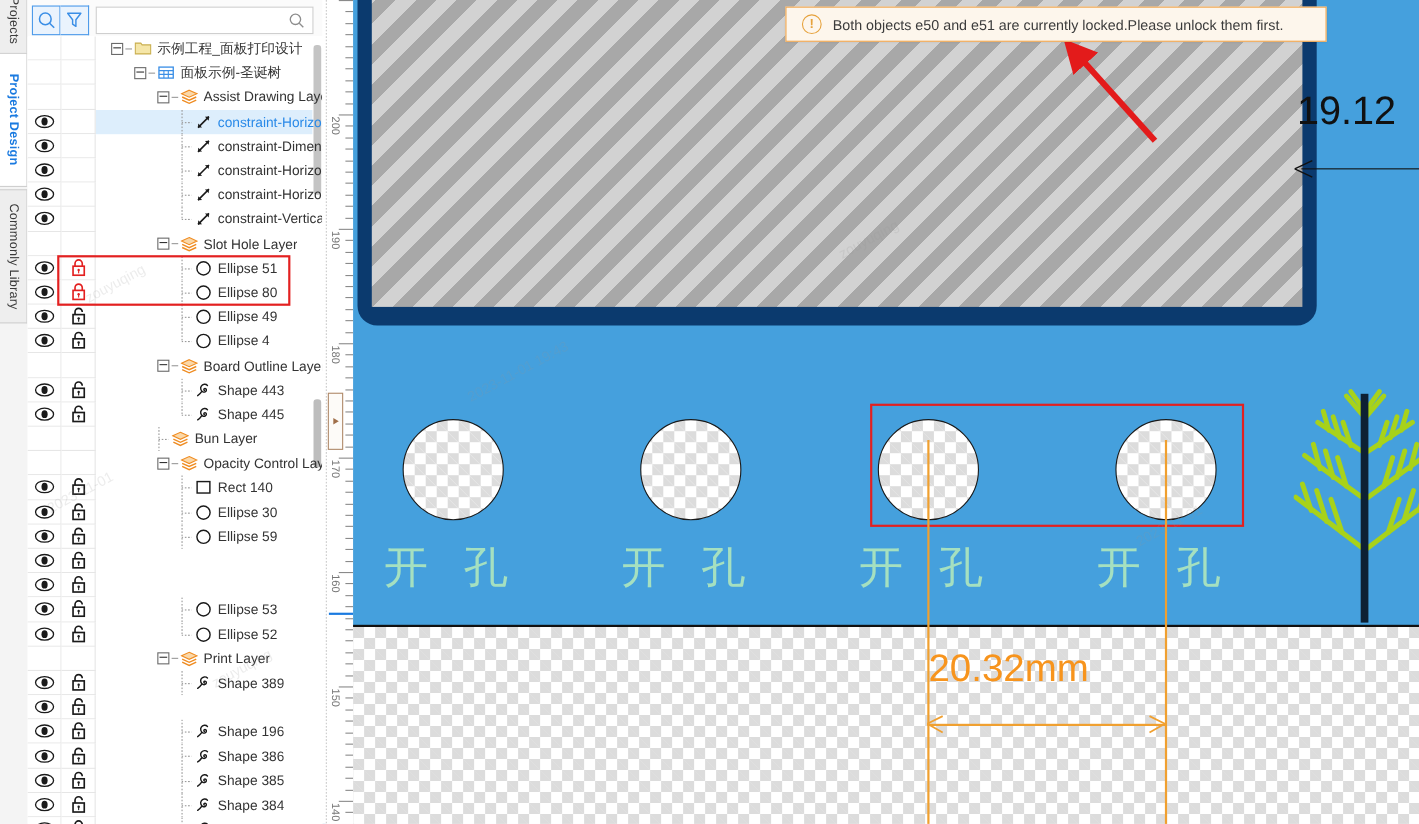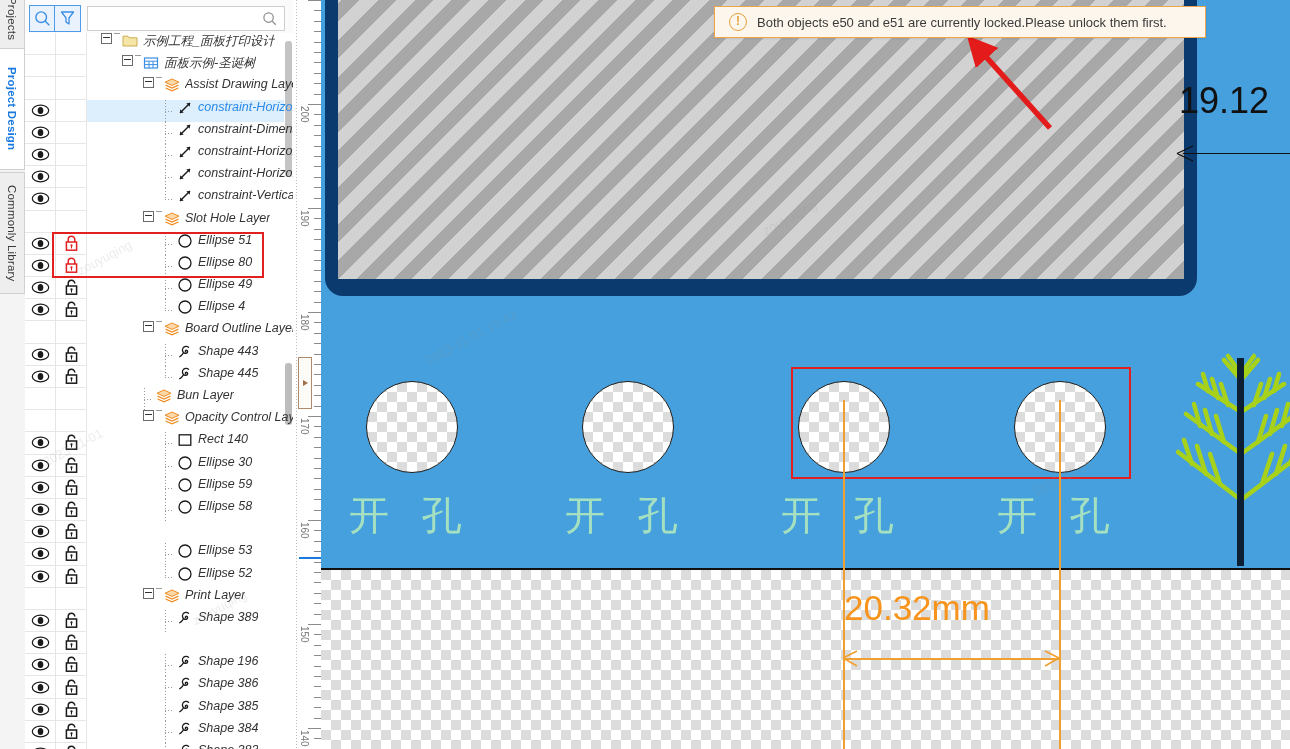--- a/index.html
+++ b/index.html
@@ -77,22 +77,22 @@
     position:absolute;left:31px;right:0;top:0;bottom:0;
   }
   .cell-eye,.cell-lock{
     width:31px;height:22.2px;flex:0 0 auto;
     border:1px solid #e6e6e6;border-top:none;border-left:none;
     box-sizing:border-box;display:flex;align-items:center;justify-content:center;
     background:#fff;position:relative;z-index:2;cursor:pointer;
   }
   .cell-eye.empty,.cell-lock.empty{cursor:default;}
   .rowcontent{
-    position:relative;z-index:2;display:flex;
-    height:22.2px;overflow:hidden;flex:1;font-style:italic;
+    position:relative;z-index:2;display:flex;align-items:center;
+    height:22.2px;overflow:hidden;flex:1;
   }
   .indent{flex:0 0 auto;}
   .lbl{margin-left:5px;overflow:hidden;text-overflow:clip;}
   .expander{
     width:9px;height:9px;border:1px solid #6a6a6a;background:#fff;
     position:relative;flex:0 0 auto;margin-right:2px;
   }
   .expander:before{
     content:"";position:absolute;left:1px;right:1px;top:3px;height:1px;background:#333;
   }
@@ -725,28 +725,20 @@
               <ellipse cx="9.5" cy="6.5" rx="2.8" ry="3.6" fill="#1a1a1a"></ellipse>
             </svg>
           </div>
           <div class="cell-lock">
             <svg width="15" height="17" viewBox="0 0 15 17">
               <path d="M4.2 7 V4.6a3.3 3.3 0 0 1 6.6 0" fill="none" stroke="#1a1a1a" stroke-width="1.5"></path>
               <rect x="2.4" y="7" width="10.2" height="8.2" fill="none" stroke="#1a1a1a" stroke-width="1.5"></rect>
               <circle cx="7.5" cy="10.4" r="1.1" fill="#1a1a1a"></circle>
               <rect x="7" y="10.9" width="1" height="2.6" fill="#1a1a1a"></rect>
             </svg>
-          </div>
-          <div class="rowcontent">
-            <div class="indent" style="width: 77px;"></div>
-            <div class="dotline"></div>
-            <svg width="16" height="16" viewBox="0 0 16 16" style="flex: 0 0 auto;">
-              <circle cx="8" cy="8" r="6" fill="none" stroke="#1a1a1a" stroke-width="1.3"></circle>
-            </svg>
-            <span class="lbl">Ellipse 58</span>
           </div>
         </div>
         <div class="row">
           <div class="rowbg"></div>
           <div class="cell-eye">
             <svg width="19" height="13" viewBox="0 0 19 13">
               <ellipse cx="9.5" cy="6.5" rx="8.2" ry="5.4" fill="none" stroke="#1a1a1a" stroke-width="1.2"></ellipse>
               <ellipse cx="9.5" cy="6.5" rx="2.8" ry="3.6" fill="#1a1a1a"></ellipse>
             </svg>
           </div>

